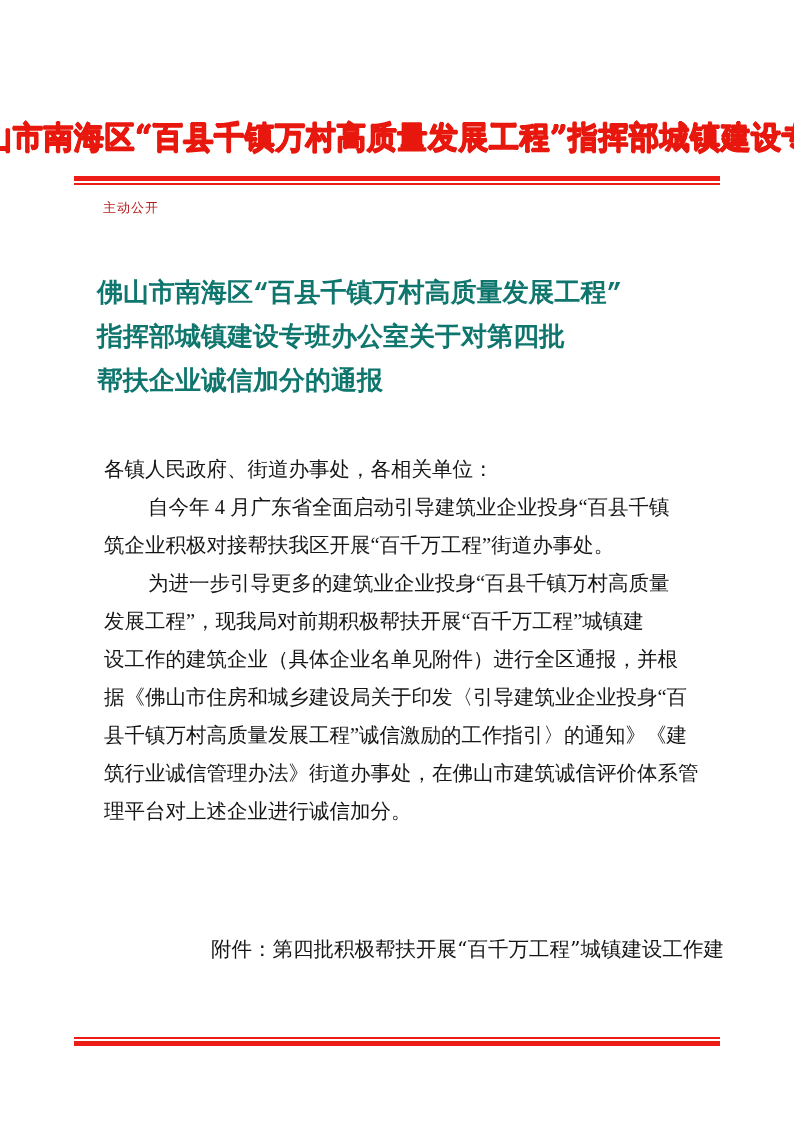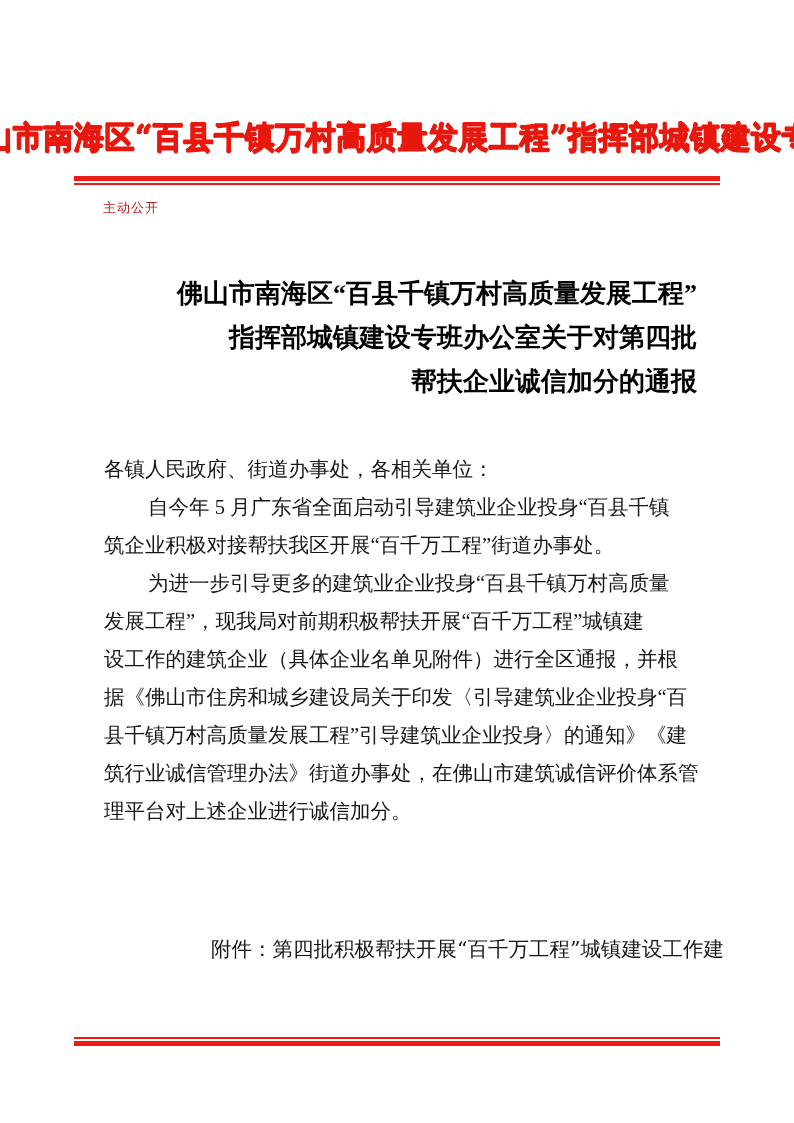--- a/index.html
+++ b/index.html
@@ -81,26 +81,26 @@
     color: #b91c1c;
     letter-spacing: 1px;
   }
 
   
   .doc-title {
     position: absolute;
     left: 97px;
     top: 272px;
     width: 600px;
-    text-align: right;
-    font-family: Liberation Serif, serif;
+    text-align: left;
+    font-family: Liberation Mono, monospace;
     font-weight: bold;
     font-size: 26px;
     line-height: 44px;
-    color: #000000;
+    color: #0f766e;
     letter-spacing: 0px;
   }
   .doc-title .tline {
     display: block;
     white-space: nowrap;
   }
 
   
   .body-area {
     position: absolute;
@@ -179,28 +179,28 @@
   <div class="doc-title">
     <span class="tline">佛山市南海区“百县千镇万村高质量发展工程”</span>
     <span class="tline">指挥部城镇建设专班办公室关于对第四批</span>
     <span class="tline">帮扶企业诚信加分的通报</span>
   </div>
 
   <div class="body-area">
 
     <span class="body-line">各镇人民政府、街道办事处，各相关单位：</span>
 
-    <span class="body-line indent-2">自今年 5 月广东省全面启动引导建筑业企业投身“百县千镇</span>
+    <span class="body-line indent-2">自今年 4 月广东省全面启动引导建筑业企业投身“百县千镇</span>
     <span class="body-line">筑企业积极对接帮扶我区开展“百千万工程”街道办事处。</span>
 
     <span class="body-line indent-2">为进一步引导更多的建筑业企业投身“百县千镇万村高质量</span>
     <span class="body-line">发展工程”，现我局对前期积极帮扶开展“百千万工程”城镇建</span>
     <span class="body-line">设工作的建筑企业（具体企业名单见附件）进行全区通报，并根</span>
     <span class="body-line">据《佛山市住房和城乡建设局关于印发〈引导建筑业企业投身“百</span>
-    <span class="body-line">县千镇万村高质量发展工程”引导建筑业企业投身〉的通知》《建</span>
+    <span class="body-line">县千镇万村高质量发展工程”诚信激励的工作指引〉的通知》《建</span>
     <span class="body-line">筑行业诚信管理办法》街道办事处，在佛山市建筑诚信评价体系管</span>
     <span class="body-line">理平台对上述企业进行诚信加分。</span>
   </div>
 
   <div class="attachment-area">
     <span class="attachment-line">附件：第四批积极帮扶开展“百千万工程”城镇建设工作建</span>
   </div>
 
   <div class="rule-bottom">
     <div class="bar-thin"></div>

